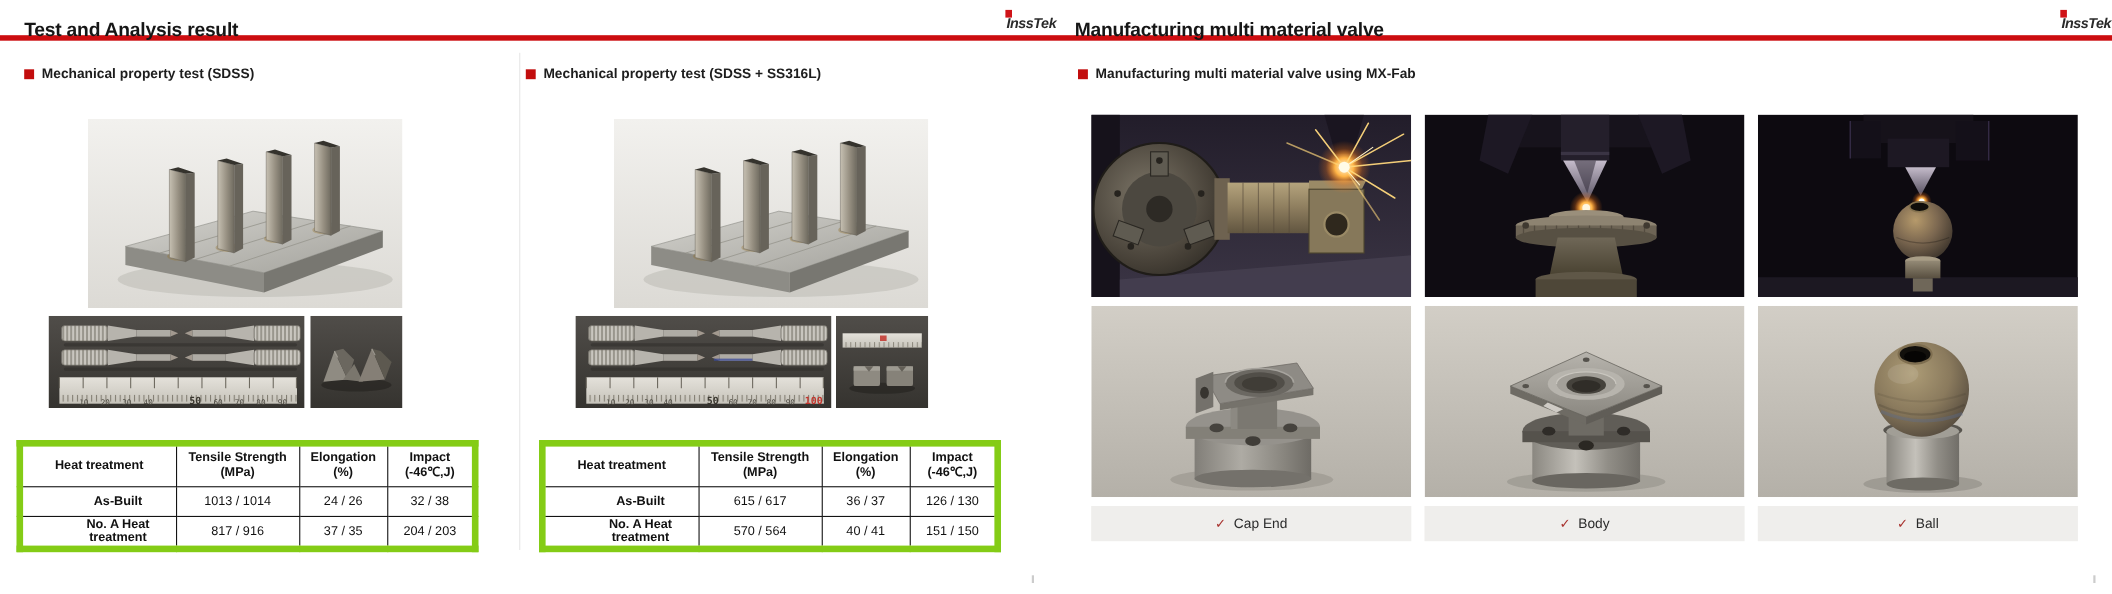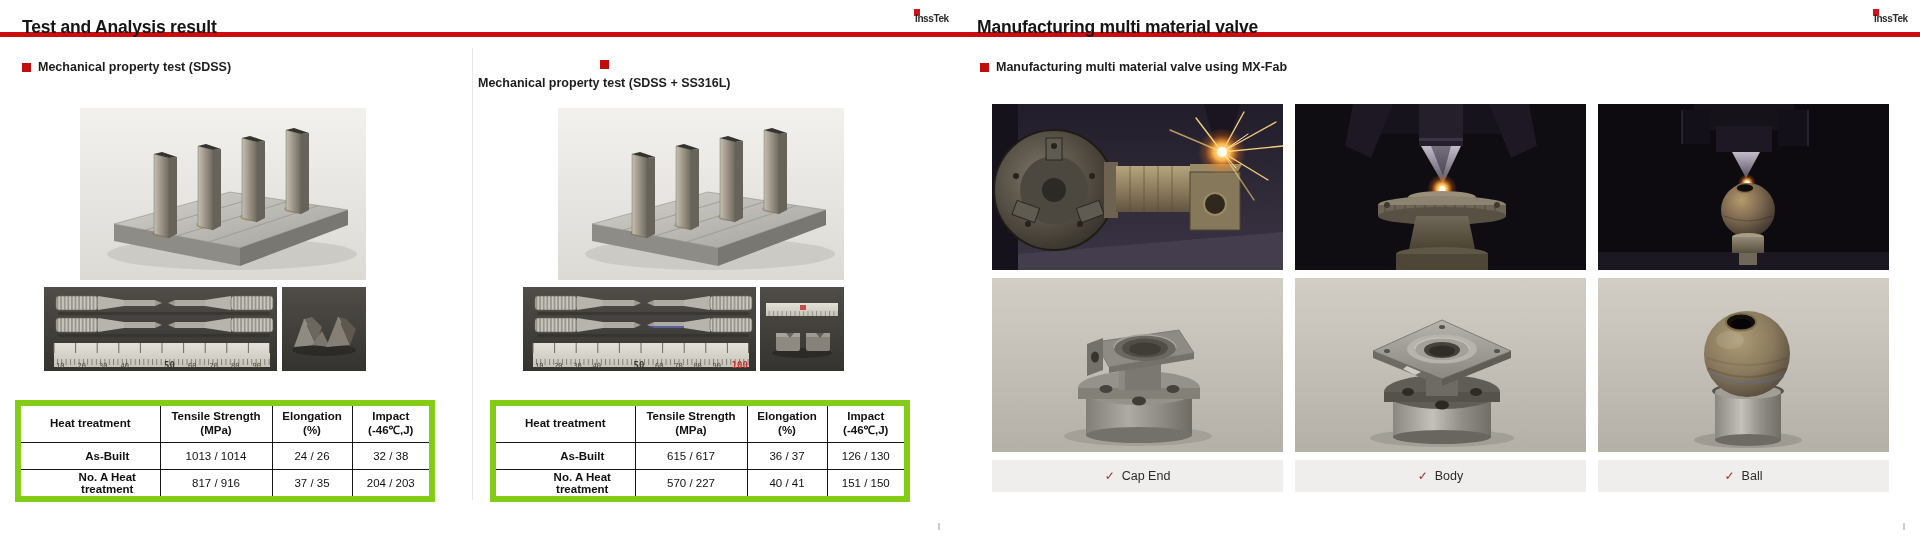--- a/index.html
+++ b/index.html
@@ -5,27 +5,27 @@
   html,body{margin:0;padding:0;background:#ffffff;}
   body{width:1920px;height:540px;font-family:"Liberation Sans",sans-serif;overflow:hidden;}
   .canvas{position:relative;width:1920px;height:540px;background:#fff;}
   .slide{position:absolute;top:0;width:960px;height:420px;}
   .slide-left{left:0;}
   .slide-right{left:960px;}
   .red-rule{position:absolute;left:0;top:32px;width:1920px;height:5px;background:#cc0d10;}
   .slide-title{position:absolute;font-size:17.5px;font-weight:bold;color:#161616;letter-spacing:-0.2px;white-space:nowrap;}
   .logo{position:absolute;width:46px;height:17px;}
   .logo-mark{position:absolute;left:0;top:0;width:6px;height:7px;background:#cf1318;}
-  .logo-text{position:absolute;left:1px;top:4px;font-size:10px;font-weight:bold;color:#2a2a2a;letter-spacing:-0.4px;}
+  .logo-text{position:absolute;left:1px;top:4px;font-size:13px;font-weight:bold;color:#2a2a2a;letter-spacing:-0.4px;font-style:italic;}
   .sec-head{position:absolute;display:flex;align-items:center;gap:7px;font-weight:bold;font-size:12.5px;color:#1d1d1d;white-space:nowrap;}
   .bullet{width:9px;height:9px;background:#c20d0d;flex:0 0 auto;}
   .vdivider{position:absolute;left:472px;top:48px;width:1px;height:452px;background:#e6e6e6;}
   .photo{position:absolute;overflow:hidden;}
   .photo svg{width:100%;height:100%;display:block;}
-  .ruler-nums{position:absolute;left:12px;right:16px;bottom:1px;display:flex;justify-content:space-between;align-items:flex-end;font-size:7px;line-height:1;color:#4a473f;font-family:"DejaVu Sans Mono",monospace;}
+  .ruler-nums{position:absolute;left:28px;right:16px;bottom:1px;display:flex;justify-content:space-between;align-items:flex-end;font-size:7px;line-height:1;color:#4a473f;font-family:"DejaVu Sans Mono",monospace;}
   .ruler-nums span:nth-child(5){font-size:9px;font-weight:bold;color:#3a372f;margin-left:22px;}
   .ruler-nums .r100{font-size:9px;font-weight:bold;color:#c2342c;}
   .blue-mark{position:absolute;left:54%;top:46.5%;width:15%;height:2px;background:#3a4a9a;opacity:.75;}
   .data-table{position:absolute;border-collapse:collapse;table-layout:fixed;background:#fff;border:6px solid #84cc16;}
   .data-table th,.data-table td{border:1px solid #141414;text-align:center;vertical-align:middle;padding:0 2px;color:#111;}
   .data-table th{font-size:11.5px;font-weight:bold;white-space:pre-line;line-height:1.2;height:36px;}
   .data-table td{font-size:11.5px;height:26px;}
   .data-table td.rowlabel{font-weight:bold;padding-left:36px;}
   .caption{position:absolute;top:460px;width:291px;height:32px;background:#efeeec;display:flex;align-items:center;justify-content:center;gap:7px;font-size:12.5px;color:#2b2b2b;}
   .caption .check{color:#a8322e;font-size:12px;}
@@ -439,21 +439,21 @@
         </tr>
         <tr>
           <td class="rowlabel">No. A Heat treatment</td>
           <td>817 / 916</td>
           <td>37 / 35</td>
           <td>204 / 203</td>
         </tr>
       </tbody>
     </table>
 
-    <div class="sec-head" style="left:478px;top:60px;flex-direction:column;">
+    <div class="sec-head" style="left:478px;top:60px;">
       <span class="bullet"></span>
       <span>Mechanical property test (SDSS + SS316L)</span>
     </div>
 
     <div class="photo" style="left:558px;top:108px;width:286px;height:172px;">
       <svg viewBox="0 0 286 172">
           <use href="#sym-build"></use>
         </svg>
     </div>
     <div class="photo" style="left:523px;top:287px;width:233px;height:84px;">
@@ -500,21 +500,21 @@
       </thead>
       <tbody>
         <tr>
           <td class="rowlabel">As-Built</td>
           <td>615 / 617</td>
           <td>36 / 37</td>
           <td>126 / 130</td>
         </tr>
         <tr>
           <td class="rowlabel">No. A Heat treatment</td>
-          <td>570 / 227</td>
+          <td>570 / 564</td>
           <td>40 / 41</td>
           <td>151 / 150</td>
         </tr>
       </tbody>
     </table>
 
     <div class="pagemark" style="left:938px;top:523px;"></div>
   </section>
 
   <section class="slide slide-right">

